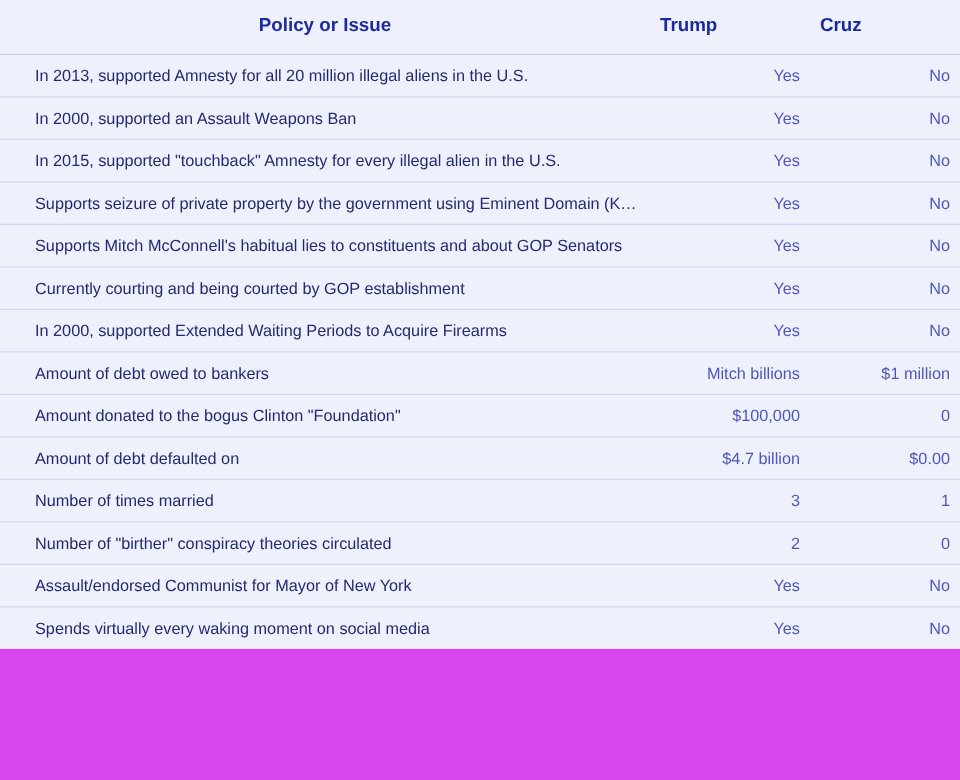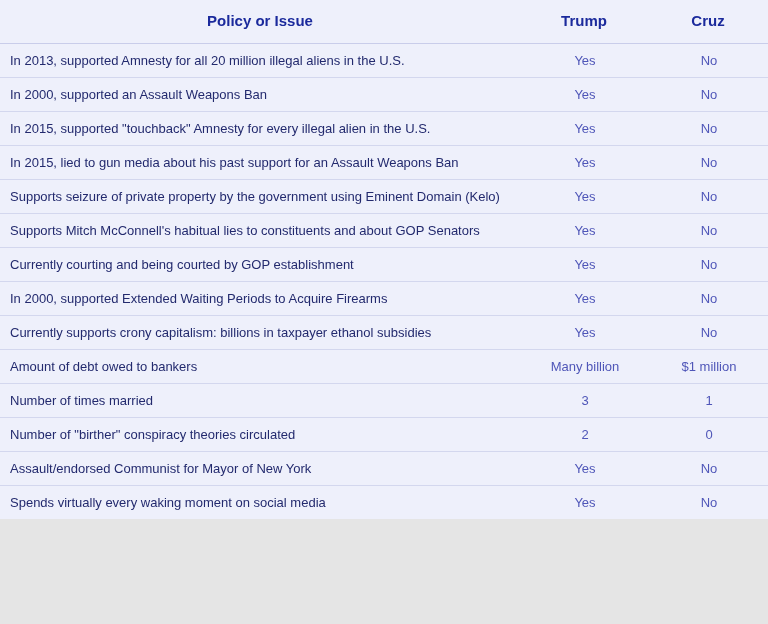--- a/index.html
+++ b/index.html
@@ -9,66 +9,66 @@
   }
   body {
     width: 768px;
     height: 624px;
     font-family: "Liberation Sans", sans-serif;
   }
   .table-wrap {
     width: 768px;
     height: 624px;
     box-sizing: border-box;
-    background: #e5e5e5;
+    background: #d946ef;
     padding: 0;
     overflow: hidden;
   }
   table.compare {
     width: 100%;
     border-collapse: collapse;
     table-layout: fixed;
     background: #eef0fb;
   }
   table.compare col.c-issue { width: 520px; }
   table.compare col.c-trump { width: 128px; }
   table.compare col.c-cruz  { width: 120px; }
 
   thead th {
     font-size: 15px;
     font-weight: bold;
     color: #1b2a9c;
     padding: 12px 8px 14px 8px;
-    text-align: center;
+    text-align: left;
     background: #eef0fb;
     border-bottom: 1px solid #c9cdea;
     vertical-align: middle;
   }
   thead th.h-issue {
     text-align: center;
     padding-left: 8px;
   }
   tbody td {
     font-size: 13px;
     color: #2b2f7a;
-    padding: 9px 8px 9px 10px;
+    padding: 9px 8px 9px 28px;
     border-bottom: 1px solid #d3d7ee;
     background: #eef0fb;
     vertical-align: middle;
     white-space: nowrap;
     overflow: hidden;
     text-overflow: ellipsis;
   }
   tbody td.issue {
     color: #232a6e;
     text-align: left;
   }
   tbody td.val {
     color: #4f56b8;
-    text-align: center;
+    text-align: right;
     padding-left: 10px;
   }
   tbody tr:last-child td {
     border-bottom: none;
   }
 </style>
 </head>
 <body>
 
 <div class="table-wrap">
@@ -95,53 +95,53 @@
           <td class="issue">In 2000, supported an Assault Weapons Ban</td>
           <td class="val">Yes</td>
           <td class="val">No</td>
         </tr>
         <tr>
           <td class="issue">In 2015, supported "touchback" Amnesty for every illegal alien in the U.S.</td>
           <td class="val">Yes</td>
           <td class="val">No</td>
         </tr>
         <tr>
-          <td class="issue">In 2015, lied to gun media about his past support for an Assault Weapons Ban</td>
-          <td class="val">Yes</td>
-          <td class="val">No</td>
-        </tr>
-        <tr>
           <td class="issue">Supports seizure of private property by the government using Eminent Domain (Kelo)</td>
           <td class="val">Yes</td>
           <td class="val">No</td>
         </tr>
         <tr>
           <td class="issue">Supports Mitch McConnell's habitual lies to constituents and about GOP Senators</td>
           <td class="val">Yes</td>
           <td class="val">No</td>
         </tr>
         <tr>
           <td class="issue">Currently courting and being courted by GOP establishment</td>
           <td class="val">Yes</td>
           <td class="val">No</td>
         </tr>
         <tr>
           <td class="issue">In 2000, supported Extended Waiting Periods to Acquire Firearms</td>
           <td class="val">Yes</td>
           <td class="val">No</td>
         </tr>
         <tr>
-          <td class="issue">Currently supports crony capitalism: billions in taxpayer ethanol subsidies</td>
-          <td class="val">Yes</td>
-          <td class="val">No</td>
+          <td class="issue">Amount of debt owed to bankers</td>
+          <td class="val">Mitch billions</td>
+          <td class="val">$1 million</td>
         </tr>
         <tr>
-          <td class="issue">Amount of debt owed to bankers</td>
-          <td class="val">Many billion</td>
-          <td class="val">$1 million</td>
+          <td class="issue">Amount donated to the bogus Clinton "Foundation"</td>
+          <td class="val">$100,000</td>
+          <td class="val">0</td>
+        </tr>
+        <tr>
+          <td class="issue">Amount of debt defaulted on</td>
+          <td class="val">$4.7 billion</td>
+          <td class="val">$0.00</td>
         </tr>
         <tr>
           <td class="issue">Number of times married</td>
           <td class="val">3</td>
           <td class="val">1</td>
         </tr>
         <tr>
           <td class="issue">Number of "birther" conspiracy theories circulated</td>
           <td class="val">2</td>
           <td class="val">0</td>

